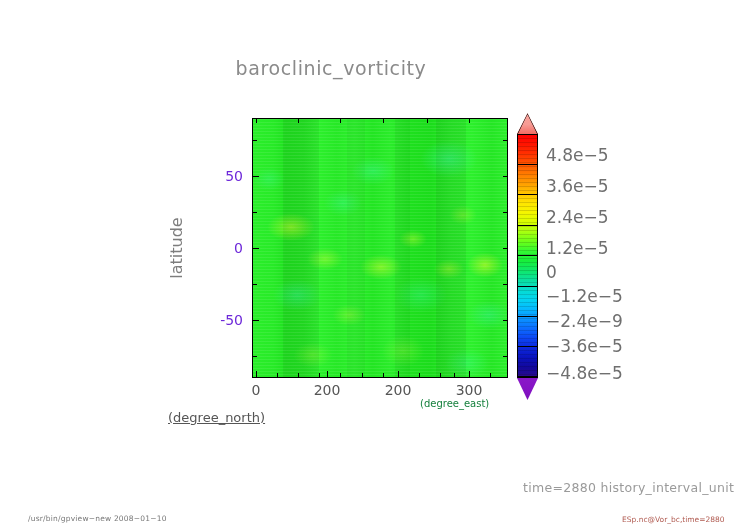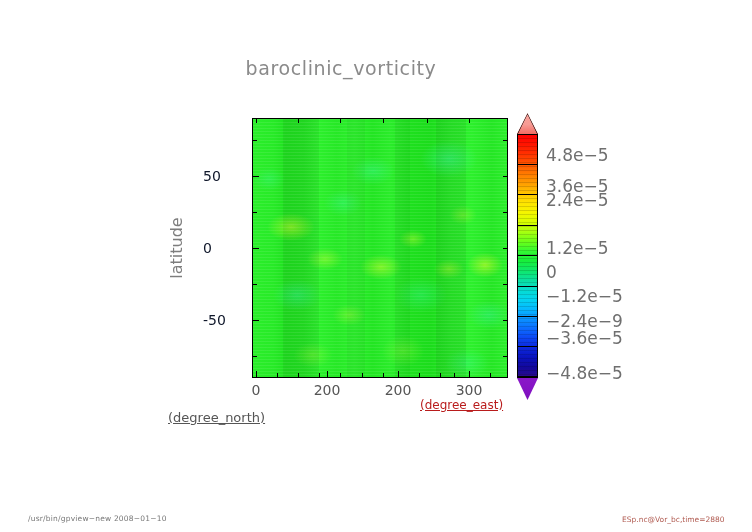--- a/index.html
+++ b/index.html
@@ -4,21 +4,21 @@
 <style>
   html,body{margin:0;padding:0;}
   body{
     width:752px;height:532px;background:#ffffff;overflow:hidden;
     font-family:"DejaVu Sans", sans-serif;position:relative;
   }
   .fig{position:absolute;inset:0;}
 
   .title{
     position:absolute;left:0;top:57px;width:662px;text-align:center;
-    font-size:19px;color:#8a8a8a;letter-spacing:.6px;font-weight:400;margin-left:10px;
+    font-size:19px;color:#8a8a8a;letter-spacing:.6px;font-weight:400;
   }
 
   
   .plot-wrap{position:absolute;left:252px;top:118px;width:256px;height:260px;}
   .plot-frame{
     position:absolute;inset:0;border:1px solid #000;box-sizing:border-box;
     overflow:hidden;background:#22e622;
   }
   .field{position:absolute;inset:0;}
   .field .lay{position:absolute;inset:0;}
@@ -72,32 +72,32 @@
 
   .tick{position:absolute;background:#000;}
   .tick.x{width:1px;height:5px;bottom:0;}
   .tick.xt{width:1px;height:5px;top:0;}
   .tick.y{height:1px;width:5px;left:0;}
   .tick.yr{height:1px;width:5px;right:0;}
   .tick.major.x{height:7px;}
   .tick.major.y{width:7px;}
 
   .xlab{position:absolute;top:382px;font-size:14px;color:#555;transform:translateX(-50%);}
-  .ylab{position:absolute;left:0;font-size:14px;color:#0f172a;width:40px;transform:translateY(-50%);}
+  .ylab{position:absolute;left:0;font-size:14px;color:#6d28d9;text-align:right;width:40px;transform:translateY(-50%);}
 
   .axis-name-x{
     position:absolute;left:252px;top:420px;width:256px;text-align:center;
     font-size:16px;color:#7d7d7d;
   }
   .axis-name-y{
     position:absolute;left:176px;top:248px;font-size:16px;color:#7d7d7d;
     transform:translate(-50%,-50%) rotate(-90deg);white-space:nowrap;
   }
   .unit-north{position:absolute;left:168px;top:410px;font-size:13px;color:#555;text-decoration:underline;}
-  .unit-east{position:absolute;left:420px;top:398px;font-size:12px;color:#b91c1c;text-decoration:underline;}
+  .unit-east{position:absolute;left:420px;top:398px;font-size:10px;color:#15803d;}
 
   
   .cbar{position:absolute;left:517px;top:134px;width:21px;height:244px;}
   .cbar-body{
     position:absolute;inset:0;border:1px solid #000;box-sizing:border-box;
     background:linear-gradient(180deg,
       #ff0000 0%,  #ff1500 4%,  #ff3300 8%,  #ff5500 12%,
       #ff7a00 16%, #ff9d00 20%, #ffc400 24%, #ffe400 28%,
       #f5f500 32%, #d8ff00 36%, #a8ff10 40%, #6cff18 44%,
       #33f933 48%, #17ef3a 52%, #0fe86a 56%, #0ae0a0 60%,
@@ -231,24 +231,25 @@
         <i style="top:152px"></i>
       <i style="top:182px"></i>
         <i style="top:212px"></i>
         <i style="top:242px"></i>
     </div>
   </div>
   <div class="cap bot"></div>
 
   <div class="cbar-lab" style="top:155px">4.8e−5</div>
   <div class="cbar-lab" style="top:186px">3.6e−5</div>
-  <div class="cbar-lab" style="top:200px">2.4e−5</div>
+  <div class="cbar-lab" style="top:217px">2.4e−5</div>
   <div class="cbar-lab" style="top:248px">1.2e−5</div>
   <div class="cbar-lab" style="top:272px">0</div>
   <div class="cbar-lab" style="top:296px">−1.2e−5</div>
   <div class="cbar-lab" style="top:321px">−2.4e−9</div>
-  <div class="cbar-lab" style="top:338px">−3.6e−5</div>
+  <div class="cbar-lab" style="top:346px">−3.6e−5</div>
   <div class="cbar-lab" style="top:373px">−4.8e−5</div>
 
+  <div class="status">time=2880 history_interval_unit</div>
   <div class="caption">ESp.nc@Vor_bc,time=2880</div>
   <div class="footer">/usr/bin/gpview−new  2008−01−10</div>
 
 </div>
 
 </body></html>

